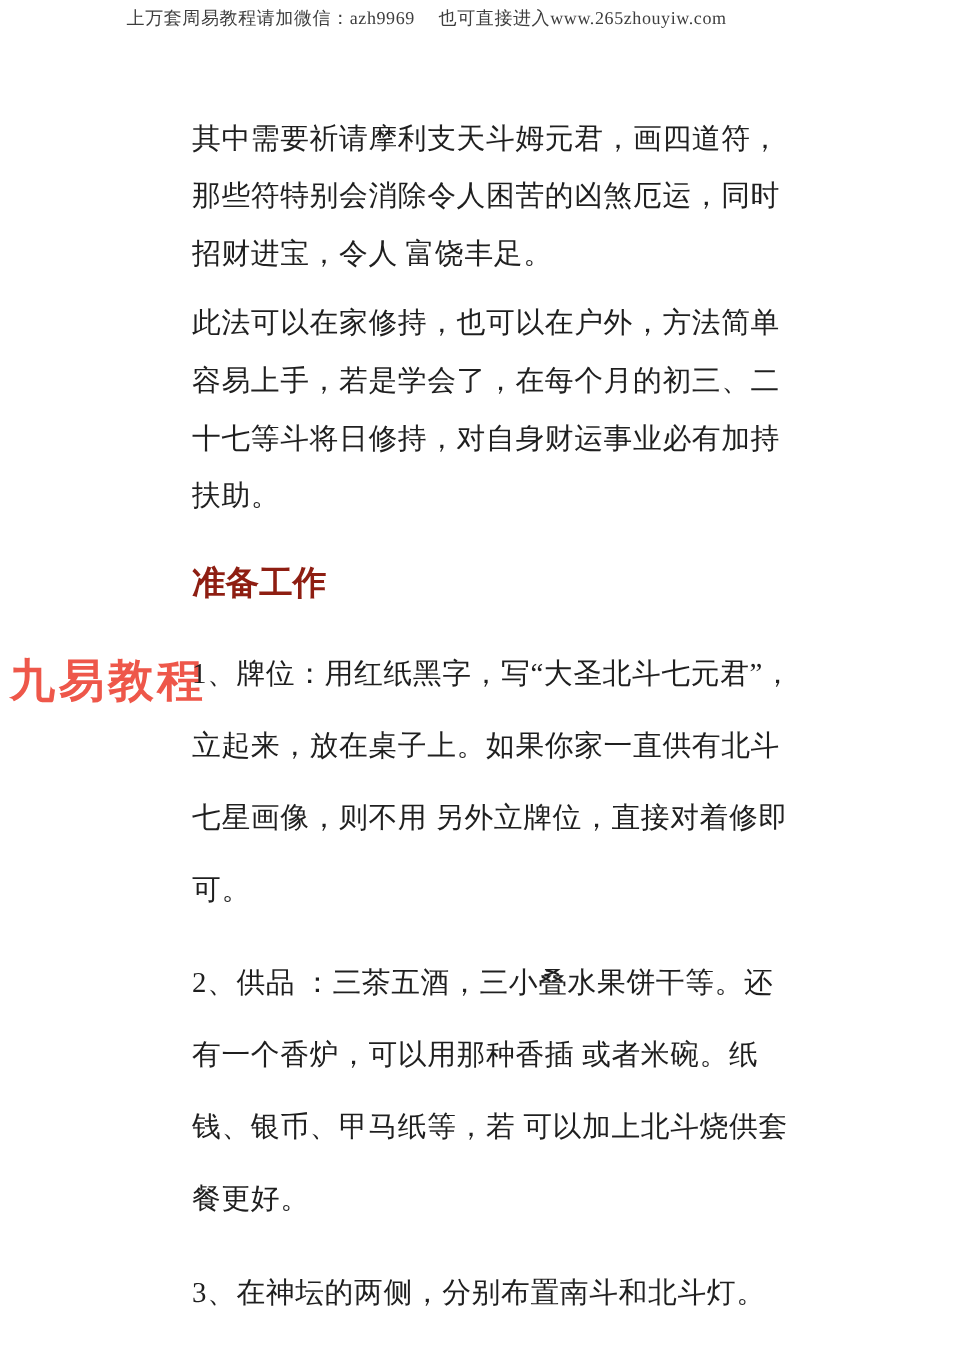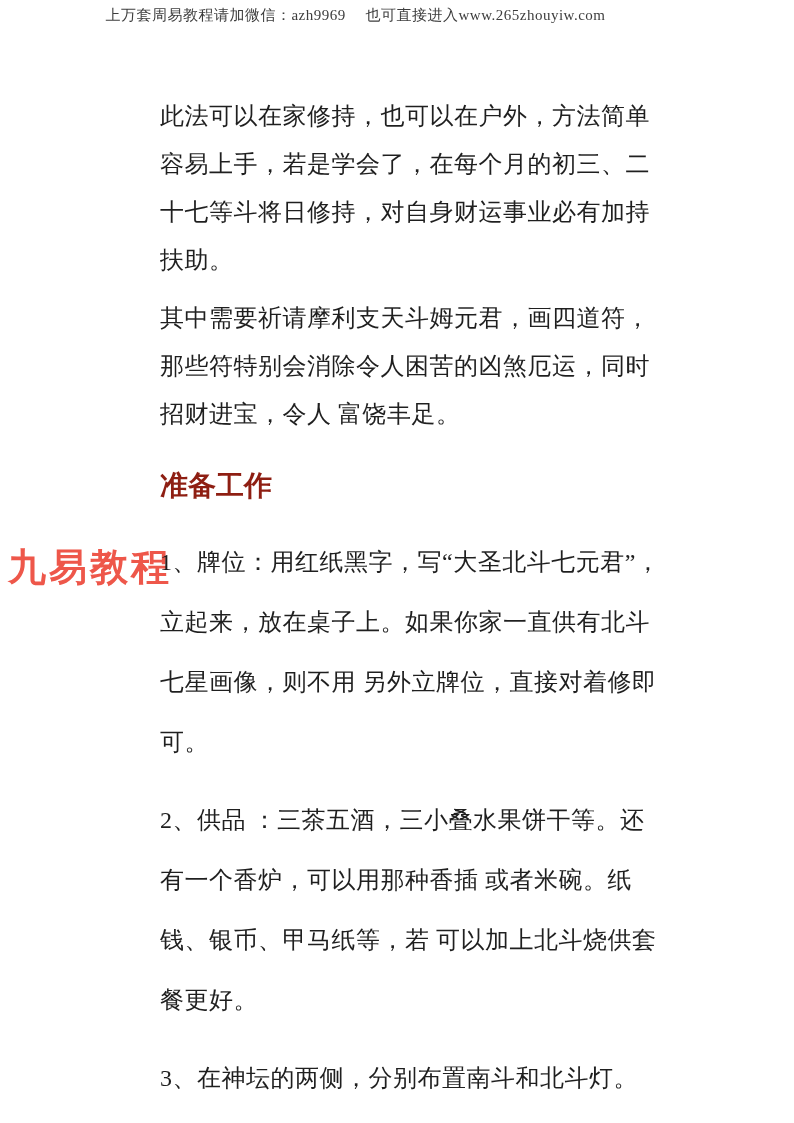--- a/index.html
+++ b/index.html
@@ -69,23 +69,23 @@
 </style>
 </head>
 <body>
 
 <div class="header-note">上万套周易教程请加微信：azh9969　 也可直接进入www.265zhouyiw.com</div>
 
 <div class="watermark">九易教程</div>
 
 <div class="content">
 
+  <p class="body-text">其中需要祈请摩利支天斗姆元君，画四道符，那些符特别会消除令人困苦的凶煞厄运，同时招财进宝，令人 富饶丰足。</p>
+
   <p class="body-text">此法可以在家修持，也可以在户外，方法简单容易上手，若是学会了，在每个月的初三、二十七等斗将日修持，对自身财运事业必有加持 扶助。</p>
-
-  <p class="body-text">其中需要祈请摩利支天斗姆元君，画四道符，那些符特别会消除令人困苦的凶煞厄运，同时招财进宝，令人 富饶丰足。</p>
 
 
   <h2 class="section-heading">准备工作</h2>
 
   <p class="list-item">1、牌位：用红纸黑字，写“大圣北斗七元君”，立起来，放在桌子上。如果你家一直供有北斗七星画像，则不用 另外立牌位，直接对着修即可。</p>
 
   <p class="list-item">2、供品 ：三茶五酒，三小叠水果饼干等。还有一个香炉，可以用那种香插 或者米碗。纸钱、银币、甲马纸等，若 可以加上北斗烧供套餐更好。</p>
 
   <p class="list-item">3、在神坛的两侧，分别布置南斗和北斗灯。　 具体 布置如下图:</p>
 

